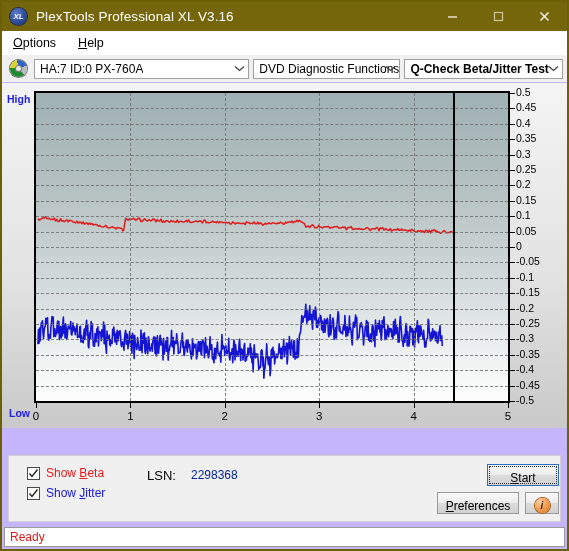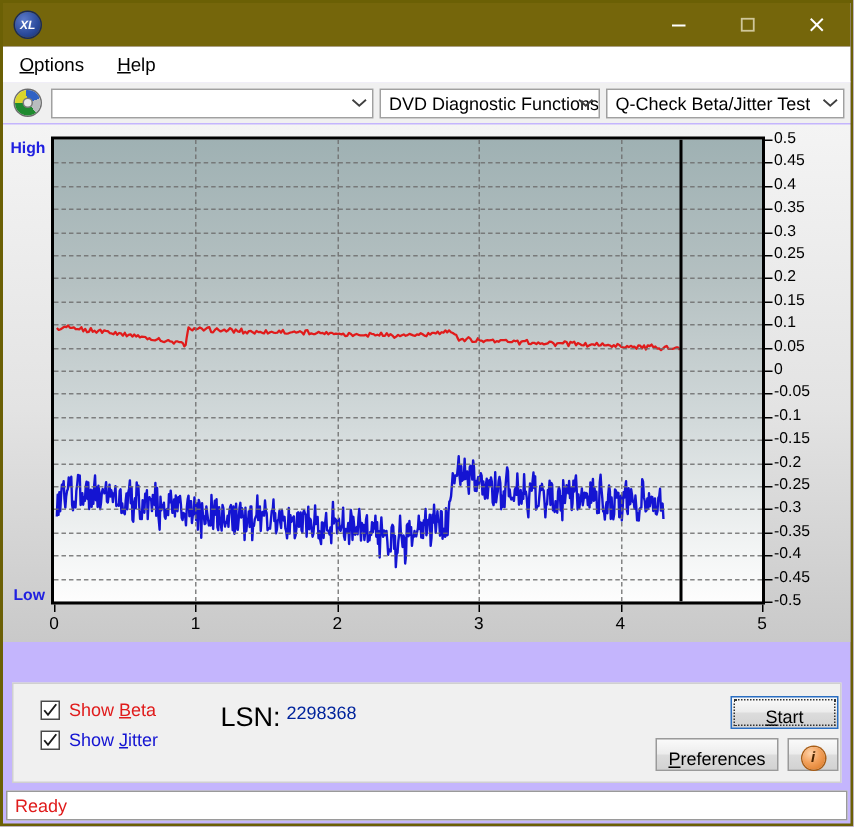--- a/index.html
+++ b/index.html
@@ -112,21 +112,21 @@
     background: #ffffff;
     border: 1px solid #a0a0a0;
     display: flex;
     align-items: center;
     position: relative;
     box-sizing: border-box;
     cursor: default;
   }
   .combo.c1 { width: 224px; }
   .combo.c2 { width: 150px; }
-  .combo.c3 { width: 165px; }
+  .combo.c3 { width: 165px; font-weight: bold; }
   .combo-label {
     font-size: 12px;
     color: #000000;
     padding-left: 5px;
     white-space: nowrap;
     overflow: hidden;
   }
   .combo-arrow {
     position: absolute;
     right: 0; top: 0;
@@ -228,21 +228,21 @@
     border: 1px solid #4a4a4a;
     background: #ffffff;
     display: flex; align-items: center; justify-content: center;
     box-sizing: border-box;
     flex: 0 0 auto;
   }
   .chk-label { font-size: 12px; white-space: nowrap; text-align: center; }
   .chk-label u { text-decoration: underline; }
   .lsn-label {
     position: absolute;
-    font-size: 18px;
+    font-size: 13px;
     color: #000000;
   }
   .lsn-value {
     position: absolute;
     font-size: 12px;
     color: #00249c;
   }
   .btn {
     position: absolute;
     background: linear-gradient(to bottom, #fafafa 0%, #ececec 48%, #dcdcdc 52%, #d2d2d2 100%);
@@ -294,20 +294,21 @@
     padding-left: 5px;
   }
 </style>
 </head>
 <body>
 
 <div id="app">
 
   <div class="titlebar">
     <div class="app-icon">XL</div>
+    <div class="title-text">PlexTools Professional XL V3.16</div>
     <div class="winbtns">
       <div class="winbtn">
         <svg width="13" height="13" viewBox="0 0 13 13">
             <line x1="2" y1="7" x2="11" y2="7" stroke="#fff" stroke-width="1.2"></line>
           </svg>
       </div>
       <div class="winbtn">
         <svg width="13" height="13" viewBox="0 0 13 13">
             <rect x="2.5" y="2.5" width="8" height="8" fill="none" stroke="#cfc79a" stroke-width="1.2"></rect>
           </svg>
@@ -322,20 +323,21 @@
   </div>
 
   <div class="menubar">
     <div class="menuitem"><u>O</u>ptions</div>
     <div class="menuitem"><u>H</u>elp</div>
   </div>
 
   <div class="toolbar">
     <div class="disc-icon"></div>
     <div class="combo c1">
+      <div class="combo-label">HA:7 ID:0  PX-760A</div>
       <div class="combo-arrow">
         <svg width="11" height="7" viewBox="0 0 11 7">
             <polyline points="1,1.5 5.5,5.5 10,1.5" fill="none" stroke="#404040" stroke-width="1.2"></polyline>
           </svg>
       </div>
     </div>
     <div class="combo c2">
       <div class="combo-label">DVD Diagnostic Functions</div>
       <div class="combo-arrow">
         <svg width="11" height="7" viewBox="0 0 11 7">
@@ -348,21 +350,21 @@
       <div class="combo-arrow">
         <svg width="11" height="7" viewBox="0 0 11 7">
             <polyline points="1,1.5 5.5,5.5 10,1.5" fill="none" stroke="#404040" stroke-width="1.2"></polyline>
           </svg>
       </div>
     </div>
   </div>
 
   <div class="chartpanel">
     <div class="axis-label" id="label-high" style="left: 5px; top: 10px;">High</div>
-    <div class="axis-label" id="label-low" style="left: 7px; top: 308px;">Low</div>
+    <div class="axis-label" id="label-low" style="left: 7px; top: 324px;">Low</div>
 
     <div class="plot" id="plot">
       <svg id="curves" width="472" height="308" viewBox="0 0 472 308" style="position:absolute;left:0;top:0;">
           <polyline points="1.89,125.64 3.15,126.95 4.41,126.45 5.66,125.68 6.92,124.79 8.18,125.07 9.44,123.89 10.70,125.58 11.96,125.59 13.22,125.18 14.47,126.43 15.73,126.35 16.99,126.51 18.25,125.08 19.51,127.93 20.77,126.28 22.03,128.52 23.29,128.20 24.54,125.71 25.80,128.24 27.06,127.48 28.32,128.82 29.58,127.54 30.84,126.77 32.10,128.87 33.35,127.29 34.61,127.58 35.87,127.77 37.13,129.03 38.39,129.27 39.65,129.87 40.91,128.21 42.17,130.19 43.42,129.00 44.68,129.31 45.94,130.78 47.20,128.86 48.46,131.18 49.72,130.29 50.98,129.88 52.23,131.44 53.49,130.00 54.75,131.35 56.01,130.48 57.27,131.95 58.53,131.38 59.79,131.51 61.05,131.78 62.30,133.15 63.56,132.43 64.82,133.53 66.08,133.79 67.34,133.93 68.60,133.38 69.86,132.35 71.11,134.22 72.37,134.70 73.63,135.05 74.89,134.36 76.15,133.68 77.41,134.63 78.67,134.82 79.93,136.09 81.18,134.58 82.44,134.64 83.70,135.15 84.96,135.16 85.90,135.77 86.85,137.90 87.79,137.01 88.42,132.39 89.05,128.66 89.68,125.26 90.94,126.39 92.20,127.28 93.46,125.82 94.71,126.68 95.97,126.16 97.23,125.27 98.49,126.01 99.75,127.32 101.01,126.38 102.27,125.42 103.53,125.06 104.78,128.43 106.04,128.57 107.30,126.95 108.56,125.83 109.82,127.10 111.08,127.99 112.34,127.30 113.59,126.74 114.85,127.98 116.11,127.16 117.37,125.72 118.63,126.67 119.89,128.78 121.15,126.62 122.41,127.88 123.66,128.25 124.92,126.06 126.18,129.35 127.44,128.15 128.70,129.29 129.96,127.70 131.22,127.64 132.47,128.53 133.73,129.34 134.99,127.61 136.25,128.46 137.51,128.19 138.77,128.91 140.03,129.20 141.29,127.12 142.54,129.36 143.80,128.62 145.06,128.16 146.32,128.73 147.58,129.00 148.84,128.79 150.10,127.39 151.35,128.82 152.61,126.98 153.87,129.28 155.13,129.49 156.39,129.19 157.65,128.66 158.91,128.38 160.17,127.98 161.42,128.78 162.68,128.44 163.94,127.74 165.20,128.56 166.46,129.98 167.72,127.19 168.98,127.12 170.23,129.81 171.49,129.26 172.75,129.68 174.01,129.67 175.27,128.99 176.53,128.20 177.79,129.16 179.05,128.90 180.30,129.75 181.56,128.35 182.82,129.89 184.08,128.85 185.34,128.94 186.60,129.73 187.86,129.41 189.11,129.57 190.37,129.49 191.63,129.92 192.89,129.40 194.15,131.01 195.41,130.90 196.67,128.91 197.93,129.69 199.18,130.99 200.44,130.20 201.70,129.66 202.96,130.23 204.22,130.54 205.48,130.59 206.74,130.58 207.99,130.28 209.25,131.44 210.51,128.92 211.77,129.56 213.03,129.78 214.29,130.64 215.55,130.16 216.81,130.70 218.06,128.79 219.32,130.87 220.58,130.87 221.84,129.11 223.10,130.98 224.36,129.76 225.62,130.70 226.87,132.21 228.13,131.44 229.39,130.20 230.65,131.14 231.91,130.50 233.17,129.95 234.43,130.87 235.69,130.43 236.94,129.59 238.20,130.09 239.46,130.60 240.72,130.86 241.98,129.95 243.24,130.21 244.50,129.15 245.75,129.82 247.01,130.73 248.27,131.20 249.53,129.03 250.79,130.04 252.05,128.89 253.31,128.92 254.57,129.33 255.82,128.07 257.08,129.75 258.34,128.50 259.60,128.81 260.86,127.22 262.12,128.59 263.38,127.23 264.63,128.50 265.89,129.02 267.15,129.94 268.10,130.15 269.04,132.25 269.98,134.10 271.24,133.23 272.50,132.91 273.76,134.49 275.02,133.04 276.28,131.79 277.54,132.72 278.79,134.84 280.05,134.86 281.31,134.72 282.57,132.49 283.83,134.12 285.09,134.07 286.35,135.00 287.61,134.06 288.86,133.81 290.12,133.86 291.38,133.81 292.64,133.35 293.90,135.27 295.16,134.36 296.42,134.84 297.67,133.81 298.93,133.80 300.19,133.71 301.45,133.61 302.71,134.96 303.97,135.02 305.23,135.09 306.49,134.03 307.74,134.50 309.00,134.03 310.26,136.70 311.52,134.74 312.78,134.44 314.04,134.38 315.30,133.58 316.55,136.32 317.81,136.44 319.07,135.52 320.33,135.64 321.59,136.36 322.85,135.31 324.11,136.25 325.37,135.84 326.62,136.62 327.88,136.24 329.14,135.89 330.40,134.77 331.66,134.93 332.92,135.81 334.18,137.64 335.43,135.89 336.69,135.67 337.95,135.69 339.21,135.91 340.47,134.58 341.73,134.99 342.99,137.71 344.25,134.91 345.50,135.49 346.76,134.75 348.02,137.14 349.28,135.69 350.54,136.27 351.80,137.14 353.06,137.32 354.31,135.67 355.57,138.12 356.83,137.25 358.09,136.64 359.35,136.59 360.61,137.08 361.87,135.55 363.13,137.35 364.38,137.25 365.64,135.89 366.90,137.31 368.16,137.24 369.42,136.94 370.68,137.34 371.94,138.21 373.19,137.08 374.45,138.19 375.71,136.28 376.97,137.07 378.23,138.21 379.49,138.65 380.75,138.92 382.01,137.65 383.26,138.46 384.52,137.53 385.78,138.30 387.04,138.11 388.30,139.58 389.56,137.30 390.82,137.40 392.07,139.28 393.33,137.22 394.59,140.00 395.85,137.20 397.11,137.74 398.37,136.69 399.63,138.50 400.89,137.97 402.14,139.34 403.40,139.32 404.66,140.35 405.92,139.37 407.18,138.25 408.44,137.63 409.70,139.65 410.95,139.51 412.21,139.66 413.47,139.25 414.73,138.63 415.99,138.65 417.25,140.14" fill="none" stroke="#e01b1b" stroke-width="1.5" stroke-linejoin="round"></polyline>
           <polyline points="1.89,251.33 2.45,236.88 3.02,250.22 3.59,235.09 4.15,247.87 4.72,236.88 5.29,230.10 5.85,232.38 6.42,227.73 6.99,239.60 7.55,245.37 8.12,237.81 8.68,234.38 9.25,233.06 9.82,225.33 10.38,230.92 10.95,227.00 11.52,224.81 12.08,243.67 12.65,247.13 13.22,241.53 13.78,241.98 14.35,245.28 14.92,234.03 15.48,229.89 16.05,223.58 16.61,226.91 17.18,224.03 17.75,243.71 18.31,240.27 18.88,235.77 19.45,243.47 20.01,238.53 20.58,240.88 21.15,231.41 21.71,228.08 22.28,239.71 22.84,228.57 23.41,246.43 23.98,240.16 24.54,233.54 25.11,244.88 25.68,234.04 26.24,242.89 26.81,230.18 27.38,223.96 27.94,240.46 28.51,231.93 29.08,244.97 29.64,230.81 30.21,235.01 30.77,246.47 31.34,242.28 31.91,235.24 32.47,233.05 33.04,233.97 33.61,235.88 34.17,233.11 34.74,228.48 35.31,241.49 35.87,242.00 36.44,237.40 37.00,230.07 37.57,238.01 38.14,233.71 38.70,235.82 39.27,241.76 39.84,235.83 40.40,236.41 40.97,231.11 41.54,244.36 42.10,243.66 42.67,243.29 43.24,244.23 43.80,234.22 44.37,233.24 44.93,248.99 45.50,242.58 46.07,248.74 46.63,248.61 47.20,249.76 47.77,240.97 48.33,235.93 48.90,246.53 49.47,235.58 50.03,232.99 50.60,227.24 51.16,242.46 51.73,231.85 52.30,253.67 52.86,254.80 53.43,242.11 54.00,239.12 54.56,245.80 55.13,228.61 55.70,236.75 56.26,230.75 56.83,244.39 57.40,253.00 57.96,248.81 58.53,253.09 59.09,240.52 59.66,242.03 60.23,248.83 60.79,236.17 61.36,239.56 61.93,233.86 62.49,253.06 63.06,240.84 63.63,238.42 64.19,239.83 64.76,239.73 65.32,247.76 65.89,236.89 66.46,239.02 67.02,243.64 67.59,229.04 68.16,250.81 68.72,232.34 69.29,247.85 69.86,253.75 70.42,260.18 70.99,238.09 71.56,247.26 72.12,243.87 72.69,245.17 73.25,242.10 73.82,251.49 74.39,252.77 74.95,246.74 75.52,246.23 76.09,250.45 76.65,236.40 77.22,241.92 77.79,234.10 78.35,240.71 78.92,248.87 79.48,248.70 80.05,239.94 80.62,251.34 81.18,237.38 81.75,241.43 82.32,247.82 82.88,238.50 83.45,241.79 84.02,237.59 84.58,242.84 85.15,252.17 85.72,253.68 86.28,248.92 86.85,249.39 87.41,250.52 87.98,257.23 88.55,245.05 89.11,239.90 89.68,237.41 90.25,251.15 90.81,241.14 91.38,241.18 91.95,255.67 92.51,250.76 93.08,249.50 93.64,238.60 94.21,246.49 94.78,253.69 95.34,242.61 95.91,260.12 96.48,240.32 97.04,242.11 97.61,250.27 98.18,265.56 98.74,242.48 99.31,250.61 99.88,251.07 100.44,256.42 101.01,255.93 101.57,244.57 102.14,249.15 102.71,253.31 103.27,257.28 103.84,254.14 104.41,257.30 104.97,236.97 105.54,248.77 106.11,259.70 106.67,246.95 107.24,240.79 107.80,250.15 108.37,239.81 108.94,258.45 109.50,260.39 110.07,245.11 110.64,255.18 111.20,256.64 111.77,260.76 112.34,243.71 112.90,245.69 113.47,255.22 114.04,258.09 114.60,254.97 115.17,255.50 115.73,250.88 116.30,258.21 116.87,248.21 117.43,245.05 118.00,243.69 118.57,250.61 119.13,260.45 119.70,244.70 120.27,262.85 120.83,259.85 121.40,242.73 121.96,255.96 122.53,260.26 123.10,253.58 123.66,245.66 124.23,242.22 124.80,252.07 125.36,245.84 125.93,251.20 126.50,252.09 127.06,267.06 127.63,245.39 128.20,261.13 128.76,255.17 129.33,254.71 129.89,247.95 130.46,258.36 131.03,244.59 131.59,244.64 132.16,267.10 132.73,257.75 133.29,257.58 133.86,253.15 134.43,251.87 134.99,250.24 135.56,237.38 136.12,253.75 136.69,249.49 137.26,244.65 137.82,261.00 138.39,251.63 138.96,248.34 139.52,248.46 140.09,250.76 140.66,240.69 141.22,247.50 141.79,249.15 142.36,260.48 142.92,259.51 143.49,258.97 144.05,259.50 144.62,253.66 145.19,247.61 145.75,248.16 146.32,239.99 146.89,254.39 147.45,249.15 148.02,262.56 148.59,260.21 149.15,253.97 149.72,253.09 150.28,247.57 150.85,255.57 151.42,259.04 151.98,247.01 152.55,252.62 153.12,254.08 153.68,251.56 154.25,259.30 154.82,261.21 155.38,265.86 155.95,258.41 156.52,245.68 157.08,262.74 157.65,250.52 158.21,254.93 158.78,253.91 159.35,251.97 159.91,251.25 160.48,265.85 161.05,263.91 161.61,259.41 162.18,249.06 162.75,248.55 163.31,258.21 163.88,251.17 164.44,248.59 165.01,260.39 165.58,262.16 166.14,248.76 166.71,247.27 167.28,249.24 167.84,250.33 168.41,264.81 168.98,254.04 169.54,244.77 170.11,259.87 170.68,252.75 171.24,253.89 171.81,260.07 172.37,264.82 172.94,262.83 173.51,254.87 174.07,243.89 174.64,256.41 175.21,254.85 175.77,251.70 176.34,265.83 176.91,261.20 177.47,266.86 178.04,269.76 178.60,255.25 179.17,255.48 179.74,265.63 180.30,257.05 180.87,254.70 181.44,248.98 182.00,260.49 182.57,260.63 183.14,261.40 183.70,263.28 184.27,258.58 184.84,269.16 185.40,254.46 185.97,241.60 186.53,256.04 187.10,252.60 187.67,253.24 188.23,253.94 188.80,262.56 189.37,255.77 189.93,252.85 190.50,259.98 191.07,260.87 191.63,258.44 192.20,256.66 192.76,245.41 193.33,264.27 193.90,266.91 194.46,259.70 195.03,262.12 195.60,260.80 196.16,255.69 196.73,269.70 197.30,257.95 197.86,246.95 198.43,250.83 199.00,266.97 199.56,251.55 200.13,257.60 200.69,263.50 201.26,259.33 201.83,258.39 202.39,263.27 202.96,252.17 203.53,246.26 204.09,254.99 204.66,267.44 205.23,255.70 205.79,258.23 206.36,256.93 206.92,267.02 207.49,261.84 208.06,253.10 208.62,250.49 209.19,268.23 209.76,265.57 210.32,267.21 210.89,261.56 211.46,263.59 212.02,255.13 212.59,261.83 213.16,255.83 213.72,259.33 214.29,250.74 214.85,264.80 215.42,255.06 215.99,269.60 216.55,261.11 217.12,278.62 217.69,261.20 218.25,251.91 218.82,261.78 219.39,264.83 219.95,260.67 220.52,263.92 221.08,261.20 221.65,261.00 222.22,267.77 222.78,276.80 223.35,273.30 223.92,273.73 224.48,274.59 225.05,258.57 225.62,256.85 226.18,257.98 226.75,272.92 227.32,264.37 227.88,285.11 228.45,276.34 229.01,275.58 229.58,267.57 230.15,262.61 230.71,250.84 231.28,262.76 231.85,265.90 232.41,271.63 232.98,263.90 233.55,265.79 234.11,282.71 234.68,277.29 235.24,257.24 235.81,256.17 236.38,264.47 236.94,254.35 237.51,263.55 238.08,258.45 238.64,270.92 239.21,265.27 239.78,264.94 240.34,260.96 240.91,264.40 241.48,264.57 242.04,261.74 242.61,259.16 243.17,250.75 243.74,259.67 244.31,255.25 244.87,265.44 245.44,255.64 246.01,265.76 246.57,253.86 247.14,256.72 247.71,246.28 248.27,263.84 248.84,260.47 249.40,253.70 249.97,254.98 250.54,250.09 251.10,270.87 251.67,265.78 252.24,250.34 252.80,255.41 253.37,243.53 253.94,253.50 254.50,262.28 255.07,254.19 255.64,247.82 256.20,254.84 256.77,254.43 257.33,264.19 257.90,247.74 258.47,248.06 259.03,266.19 259.60,259.41 260.17,260.61 260.73,264.91 261.30,245.87 261.87,263.95 262.43,263.68 263.00,248.29 263.56,241.52 264.13,240.70 264.70,237.91 265.26,230.84 265.83,222.45 266.40,224.77 266.96,229.26 267.53,223.91 268.10,224.05 268.66,224.25 269.23,218.34 269.80,211.20 270.36,224.25 270.93,230.27 271.49,217.73 272.06,227.56 272.63,222.52 273.19,226.68 273.76,212.82 274.33,226.37 274.89,225.28 275.46,221.37 276.03,230.13 276.59,236.18 277.16,218.43 277.72,217.47 278.29,220.23 278.86,226.73 279.42,213.93 279.99,218.37 280.56,234.19 281.12,227.58 281.69,234.38 282.26,227.71 282.82,225.04 283.39,229.89 283.96,225.53 284.52,222.48 285.09,224.14 285.65,236.68 286.22,227.94 286.79,235.48 287.35,239.52 287.92,230.42 288.49,226.08 289.05,239.27 289.62,231.35 290.19,227.14 290.75,230.80 291.32,225.26 291.88,227.99 292.45,241.89 293.02,243.76 293.58,238.80 294.15,221.85 294.72,241.85 295.28,237.34 295.85,234.64 296.42,227.64 296.98,225.01 297.55,228.91 298.12,246.46 298.68,237.59 299.25,244.80 299.81,234.61 300.38,245.05 300.95,231.78 301.51,224.96 302.08,218.56 302.65,221.16 303.21,237.86 303.78,233.30 304.35,238.48 304.91,239.97 305.48,238.91 306.04,239.18 306.61,240.89 307.18,233.66 307.74,232.19 308.31,236.89 308.88,222.62 309.44,232.52 310.01,243.47 310.58,234.81 311.14,233.73 311.71,242.81 312.28,235.50 312.84,239.56 313.41,223.12 313.97,236.14 314.54,234.68 315.11,238.33 315.67,246.42 316.24,251.90 316.81,238.12 317.37,229.26 317.94,232.02 318.51,234.12 319.07,227.57 319.64,222.04 320.20,232.38 320.77,224.55 321.34,246.76 321.90,245.34 322.47,244.43 323.04,244.23 323.60,237.39 324.17,231.11 324.74,233.73 325.30,229.55 325.87,233.30 326.44,234.06 327.00,241.60 327.57,251.92 328.13,242.78 328.70,243.15 329.27,233.62 329.83,234.85 330.40,227.44 330.97,243.71 331.53,228.90 332.10,229.99 332.67,247.26 333.23,245.80 333.80,248.35 334.36,241.11 334.93,243.70 335.50,248.80 336.06,234.65 336.63,231.86 337.20,234.16 337.76,247.35 338.33,237.87 338.90,253.80 339.46,227.16 340.03,234.00 340.60,242.39 341.16,236.33 341.73,230.49 342.29,231.49 342.86,235.93 343.43,227.66 343.99,239.09 344.56,232.37 345.13,247.05 345.69,242.70 346.26,227.54 346.83,234.78 347.39,227.65 347.96,223.90 348.52,234.24 349.09,246.66 349.66,236.68 350.22,245.67 350.79,241.05 351.36,238.50 351.92,232.63 352.49,243.80 353.06,240.07 353.62,235.40 354.19,238.76 354.76,235.70 355.32,236.17 355.89,243.72 356.45,238.18 357.02,245.35 357.59,228.62 358.15,242.15 358.72,234.16 359.29,226.30 359.85,240.94 360.42,232.70 360.99,240.18 361.55,234.73 362.12,249.12 362.68,243.81 363.25,248.92 363.82,228.75 364.38,223.45 364.95,232.67 365.52,238.95 366.08,247.97 366.65,247.78 367.22,253.37 367.78,245.82 368.35,241.84 368.92,249.14 369.48,236.67 370.05,230.59 370.61,234.38 371.18,253.00 371.75,238.68 372.31,250.19 372.88,253.16 373.45,249.68 374.01,233.31 374.58,234.01 375.15,238.69 375.71,235.41 376.28,235.56 376.84,251.85 377.41,245.96 377.98,237.40 378.54,254.00 379.11,245.46 379.68,235.19 380.24,238.74 380.81,232.24 381.38,227.81 381.94,247.08 382.51,249.66 383.08,232.48 383.64,243.33 384.21,243.02 384.77,233.08 385.34,236.76 385.91,241.49 386.47,241.55 387.04,246.22 387.61,237.38 388.17,244.59 388.74,253.93 389.31,249.53 389.87,254.06 390.44,246.60 391.00,245.53 391.57,245.29 392.14,226.42 392.70,228.07 393.27,238.46 393.84,241.02 394.40,247.95 394.97,247.30 395.54,239.35 396.10,246.34 396.67,235.83 397.24,244.53 397.80,240.75 398.37,238.15 398.93,238.40 399.50,247.66 400.07,246.49 400.63,239.23 401.20,249.42 401.77,250.03 402.33,247.88 402.90,238.88 403.47,237.87 404.03,232.87 404.60,247.44 405.16,245.13 405.73,242.71 406.30,252.99 406.86,NaN 407.43,NaN 408.00,NaN 408.56,NaN 409.13,NaN 409.70,NaN 410.26,NaN 410.83,NaN 411.40,NaN 411.96,NaN 412.53,NaN 413.09,NaN 413.66,NaN 414.23,NaN 414.79,NaN 415.36,NaN 415.74,NaN 416.12,NaN 416.49,NaN 416.87,NaN 417.25,NaN" fill="none" stroke="#1414d2" stroke-width="1.6" stroke-linejoin="round"></polyline>
         </svg>
     <div class="grid-h" style="top: 15.4px;"></div>
         <div class="grid-h" style="top: 30.8px;"></div>
         <div class="grid-h" style="top: 46.2px;"></div>
         <div class="grid-h" style="top: 61.6px;"></div>

